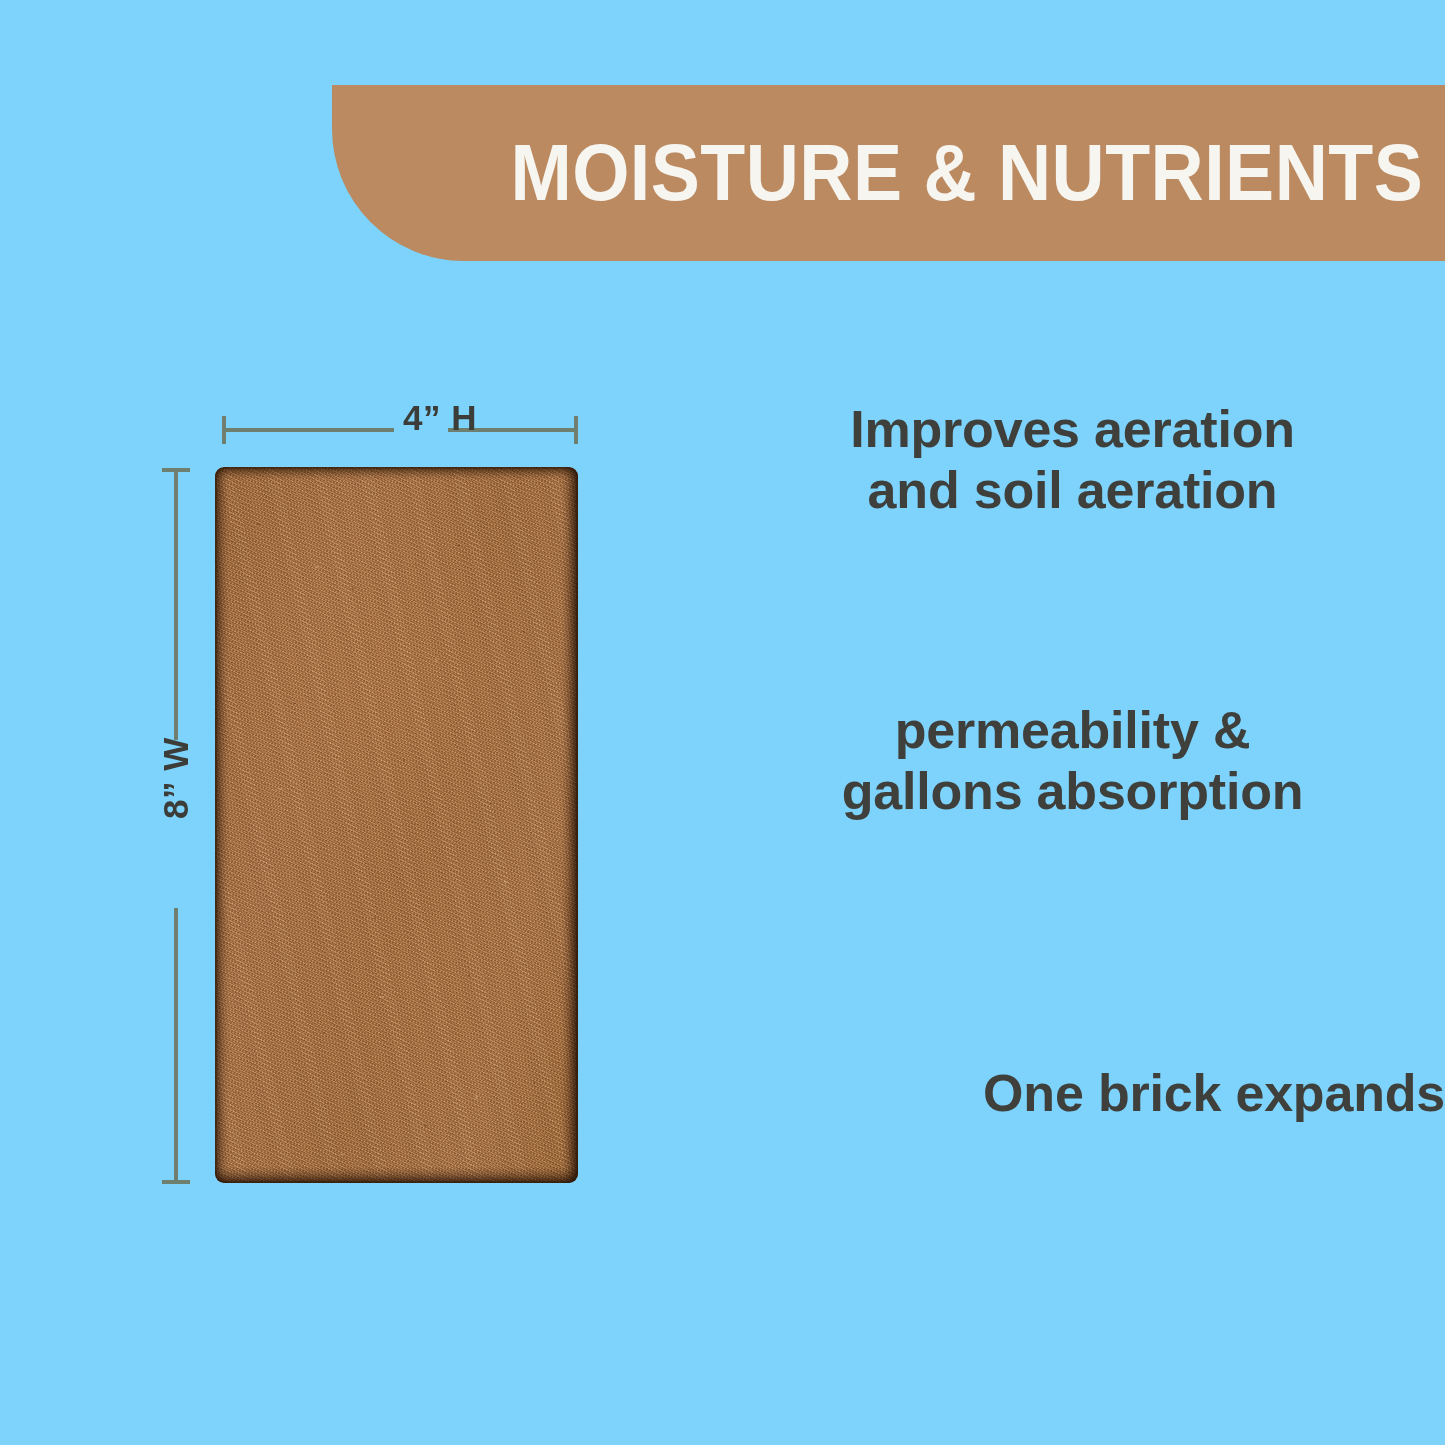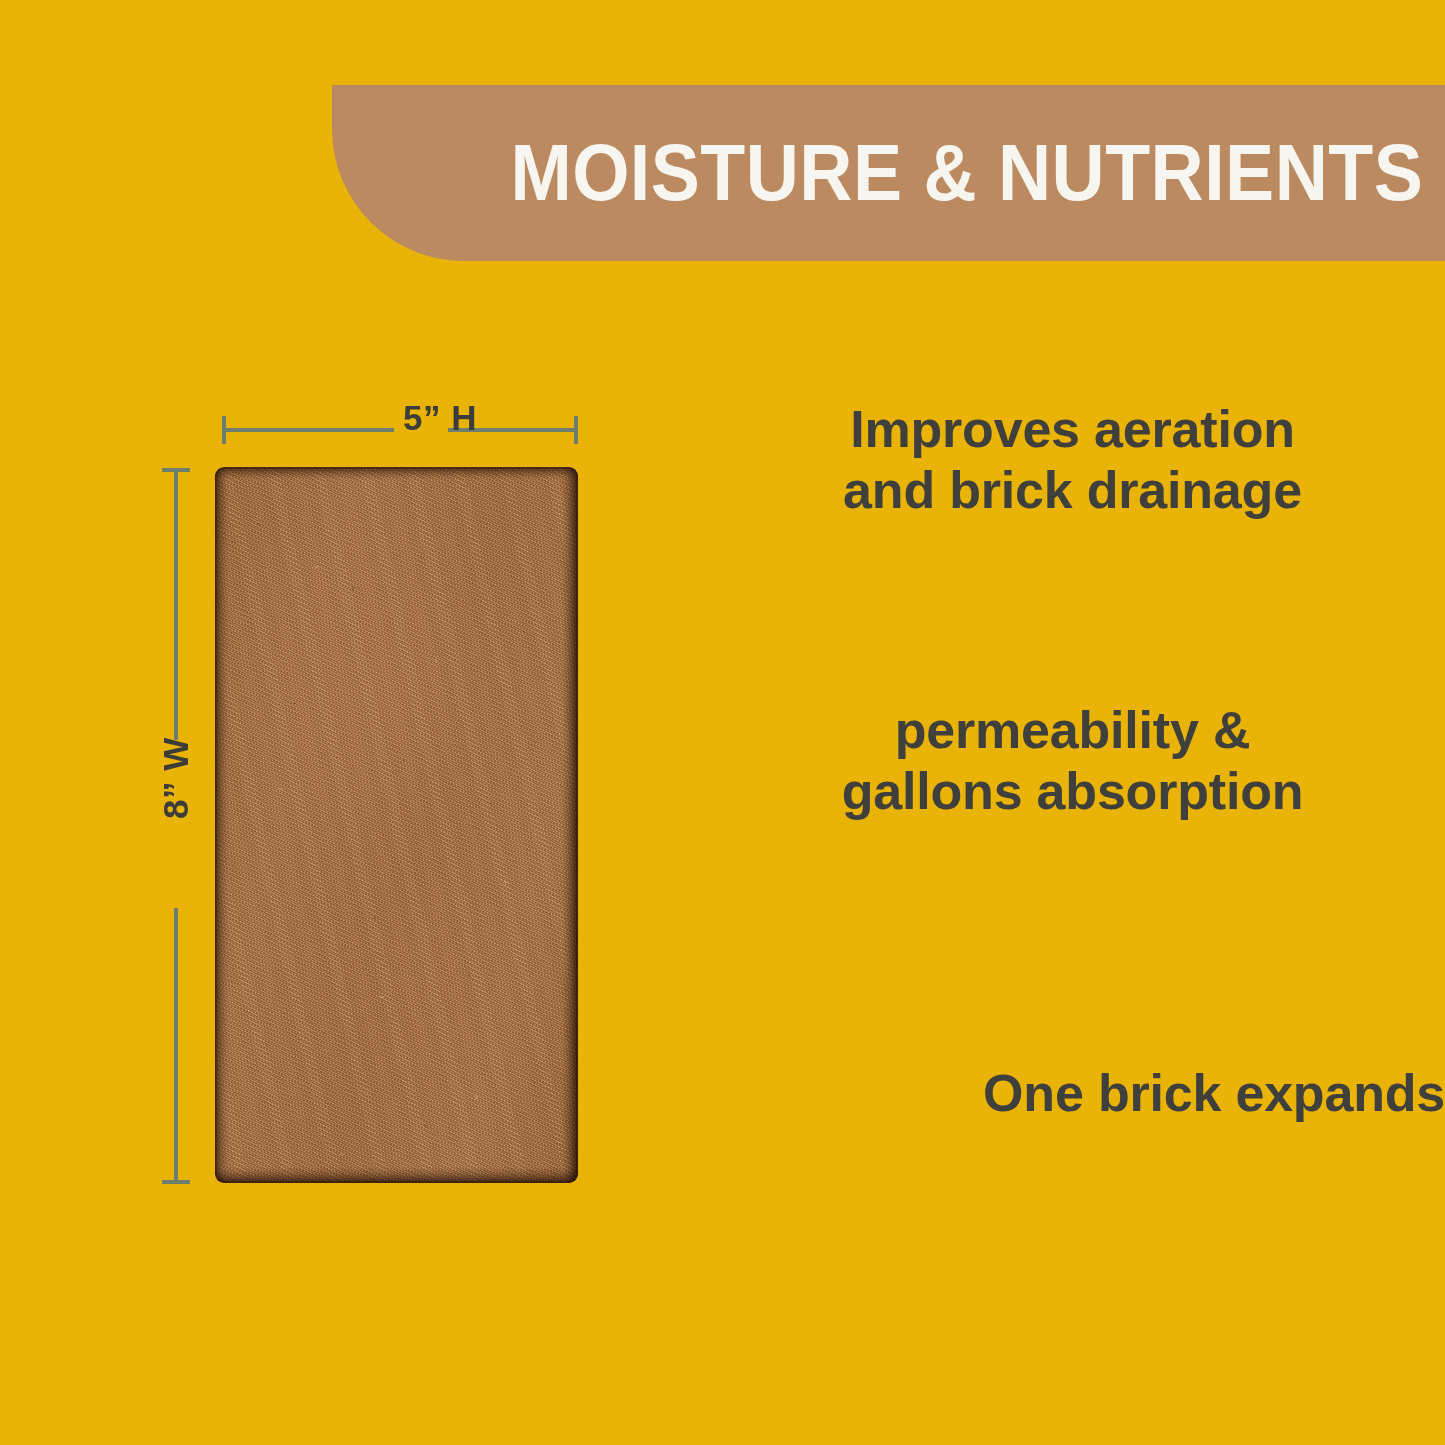--- a/index.html
+++ b/index.html
@@ -14,21 +14,21 @@
     font-family: "Liberation Sans", sans-serif;
     overflow: hidden;
     position: relative;
   }
 
   #page-root {
     position: absolute;
     inset: 0;
     width: 1445px;
     height: 1445px;
-    background: #eab308;
+    background: #7dd3fc;
   }
 
   
   .banner {
     position: absolute;
     left: 332px;
     top: 85px;
     width: 1113px;
     height: 176px;
     background: #BB8A61;
@@ -247,38 +247,38 @@
 
   <div class="product-figure">
 
     <div class="brick"></div>
 
     <div class="dim-h">
       <div class="cap cap-left"></div>
       <div class="line-seg seg-left"></div>
       <div class="line-seg seg-right"></div>
       <div class="cap cap-right"></div>
-      <div class="dim-h-label">5” H</div>
+      <div class="dim-h-label">4” H</div>
     </div>
 
     <div class="dim-v">
       <div class="cap cap-top"></div>
       <div class="line-seg seg-top"></div>
       <div class="line-seg seg-bottom"></div>
       <div class="cap cap-bottom"></div>
       <div class="dim-v-label">8” W</div>
     </div>
 
   </div>
 
   <div class="benefits">
 
     <div class="benefit benefit-1">
       <span class="ln">Improves aeration</span>
-      <span class="ln">and brick drainage</span>
+      <span class="ln">and soil aeration</span>
     </div>
 
     <div class="benefit benefit-2">
       <span class="ln">permeability &amp;</span>
       <span class="ln">gallons  absorption</span>
     </div>
 
     <div class="benefit benefit-3">
       <span class="ln">One brick expands</span>
     </div>

